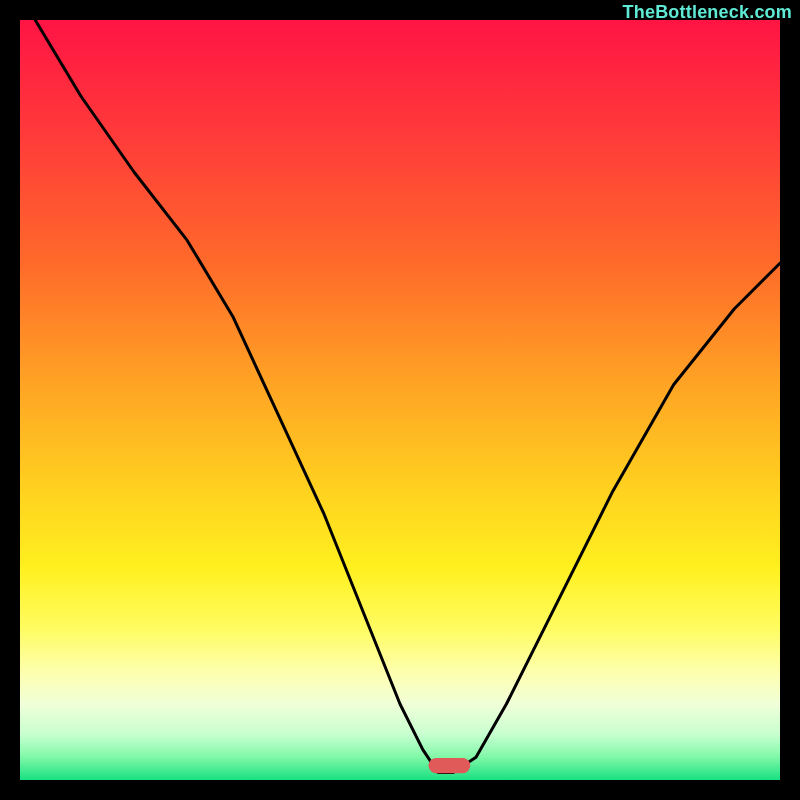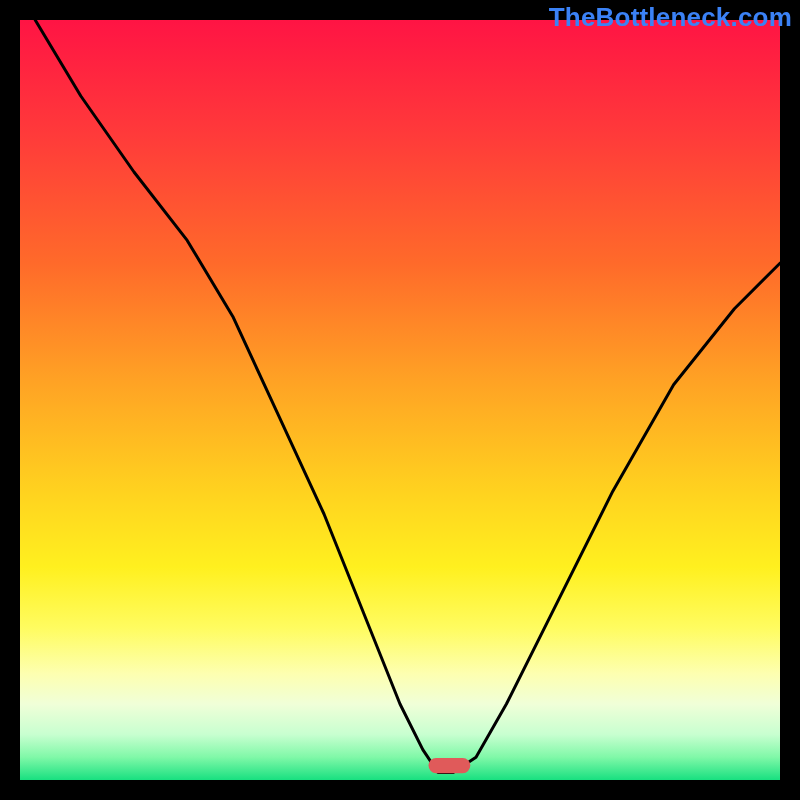--- a/index.html
+++ b/index.html
@@ -26,23 +26,23 @@
     height: 760px;
   }
   svg {
     display: block;
   }
   .watermark {
     position: absolute;
     top: 2px;
     right: 8px;
     font-family: Arial, Helvetica, sans-serif;
-    font-size: 26px;
+    font-size: 18px;
     font-weight: 600;
-    color: #3b82f6;
+    color: #5eead4;
     letter-spacing: 0.2px;
   }
 </style>
 </head>
 <body>
 
 <div class="frame">
   <div class="plot">
     <svg viewBox="0 0 760 760" width="760" height="760">
       <defs>

